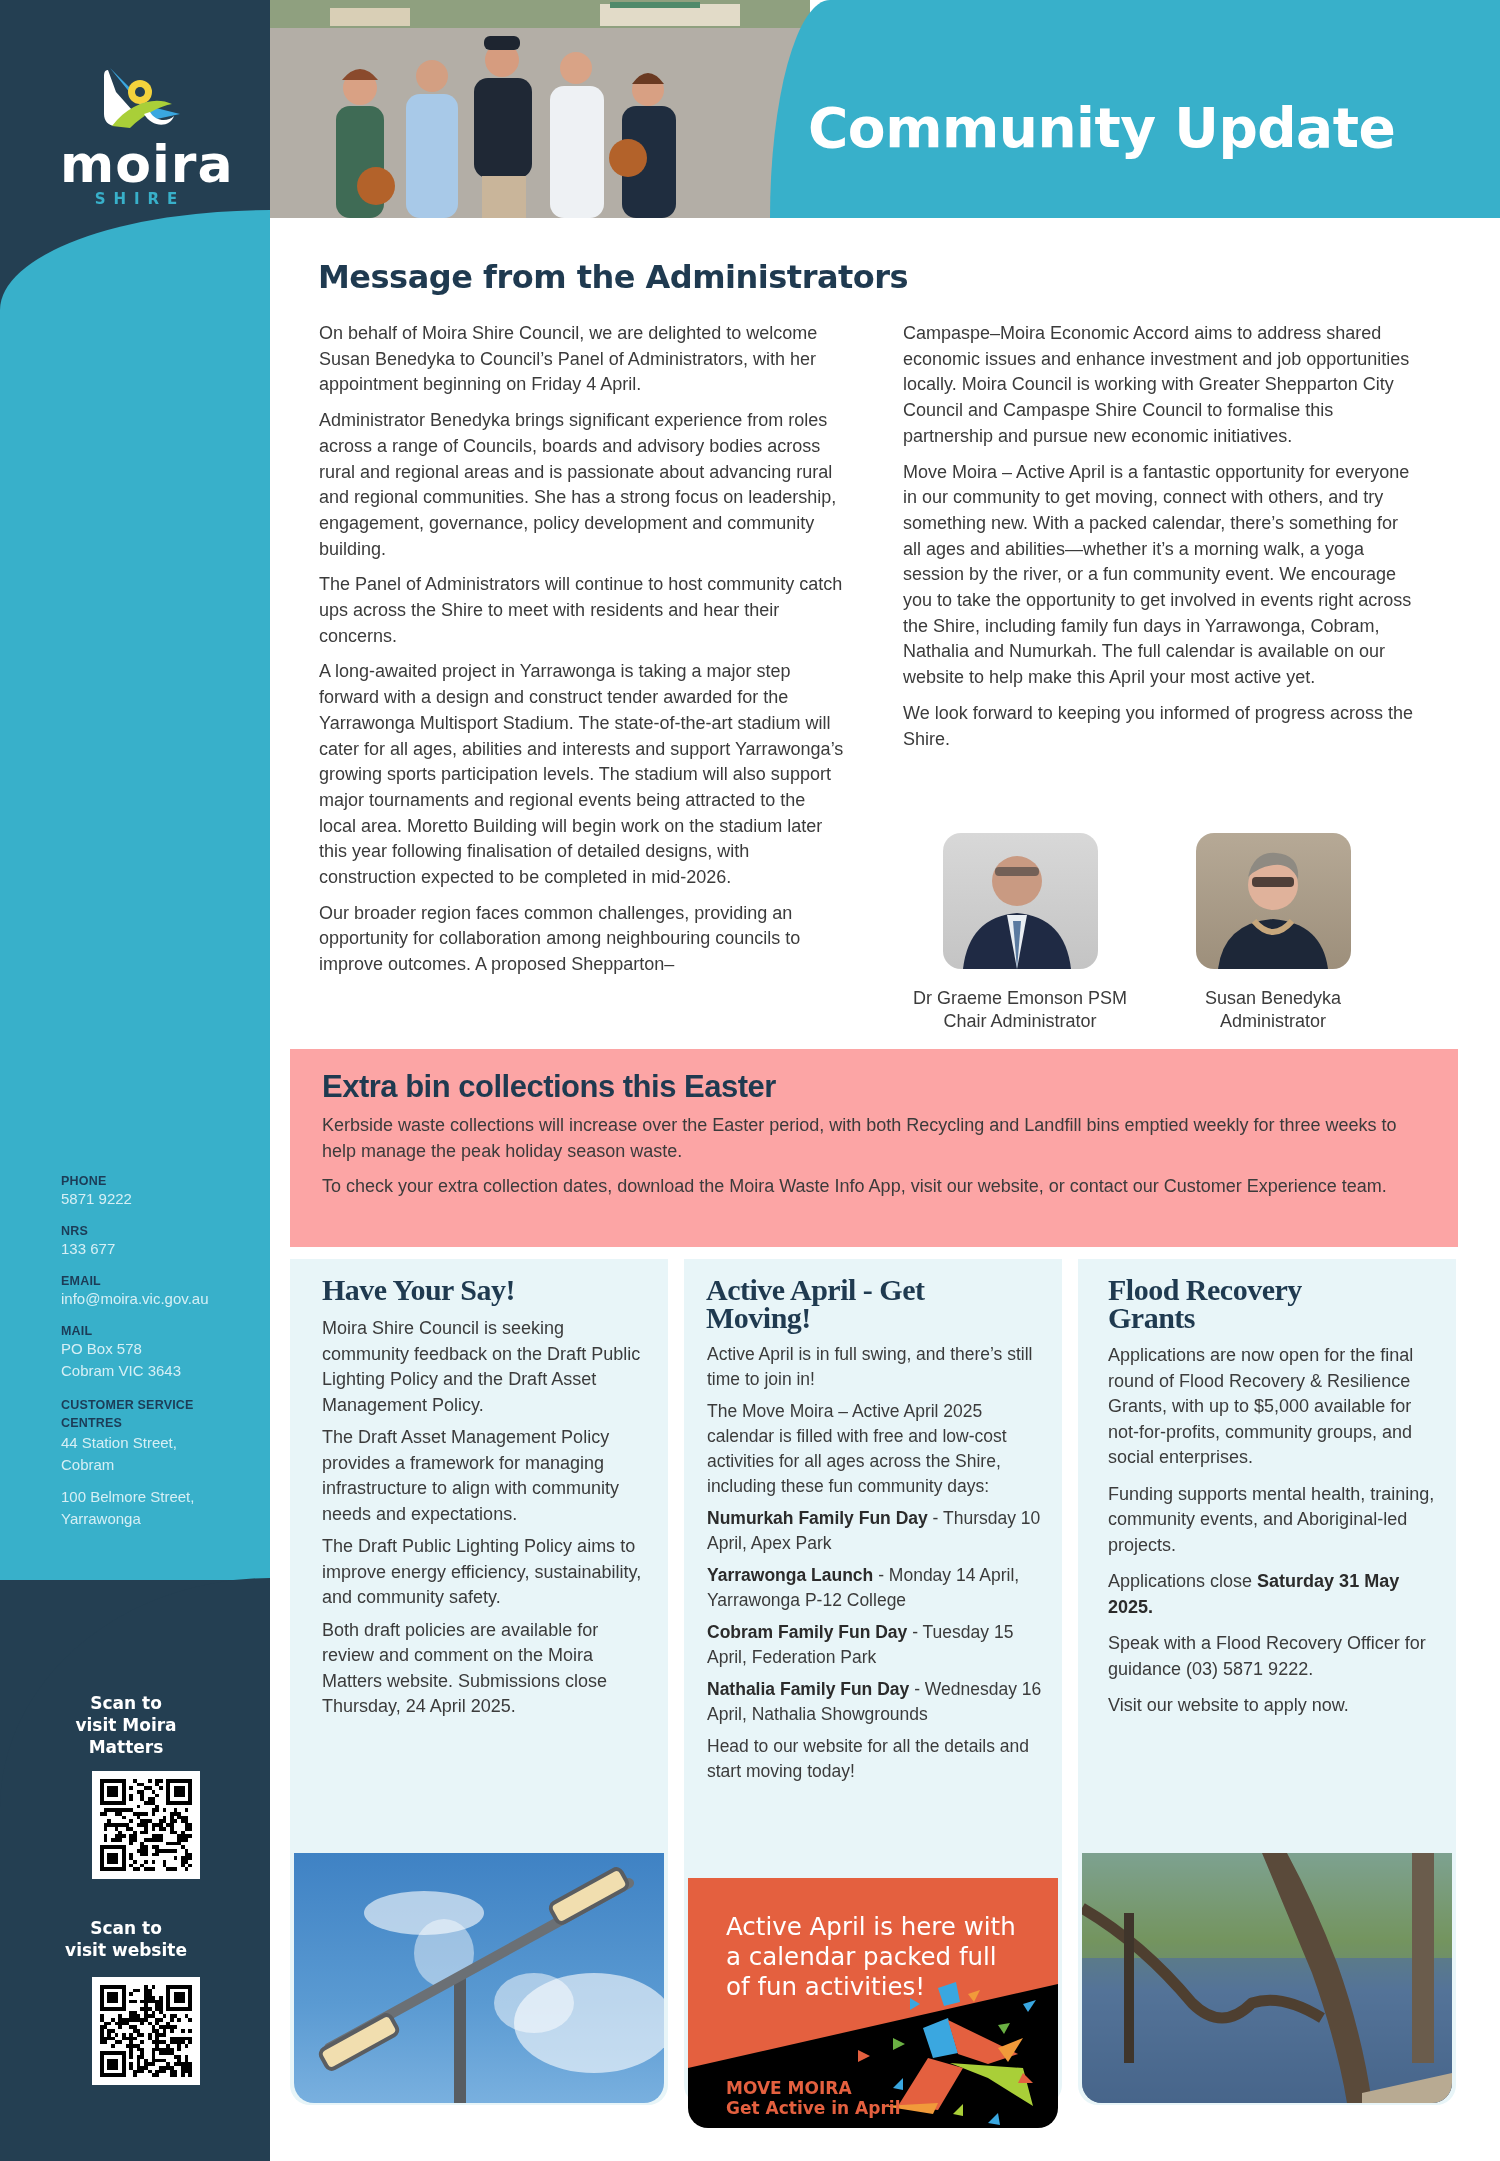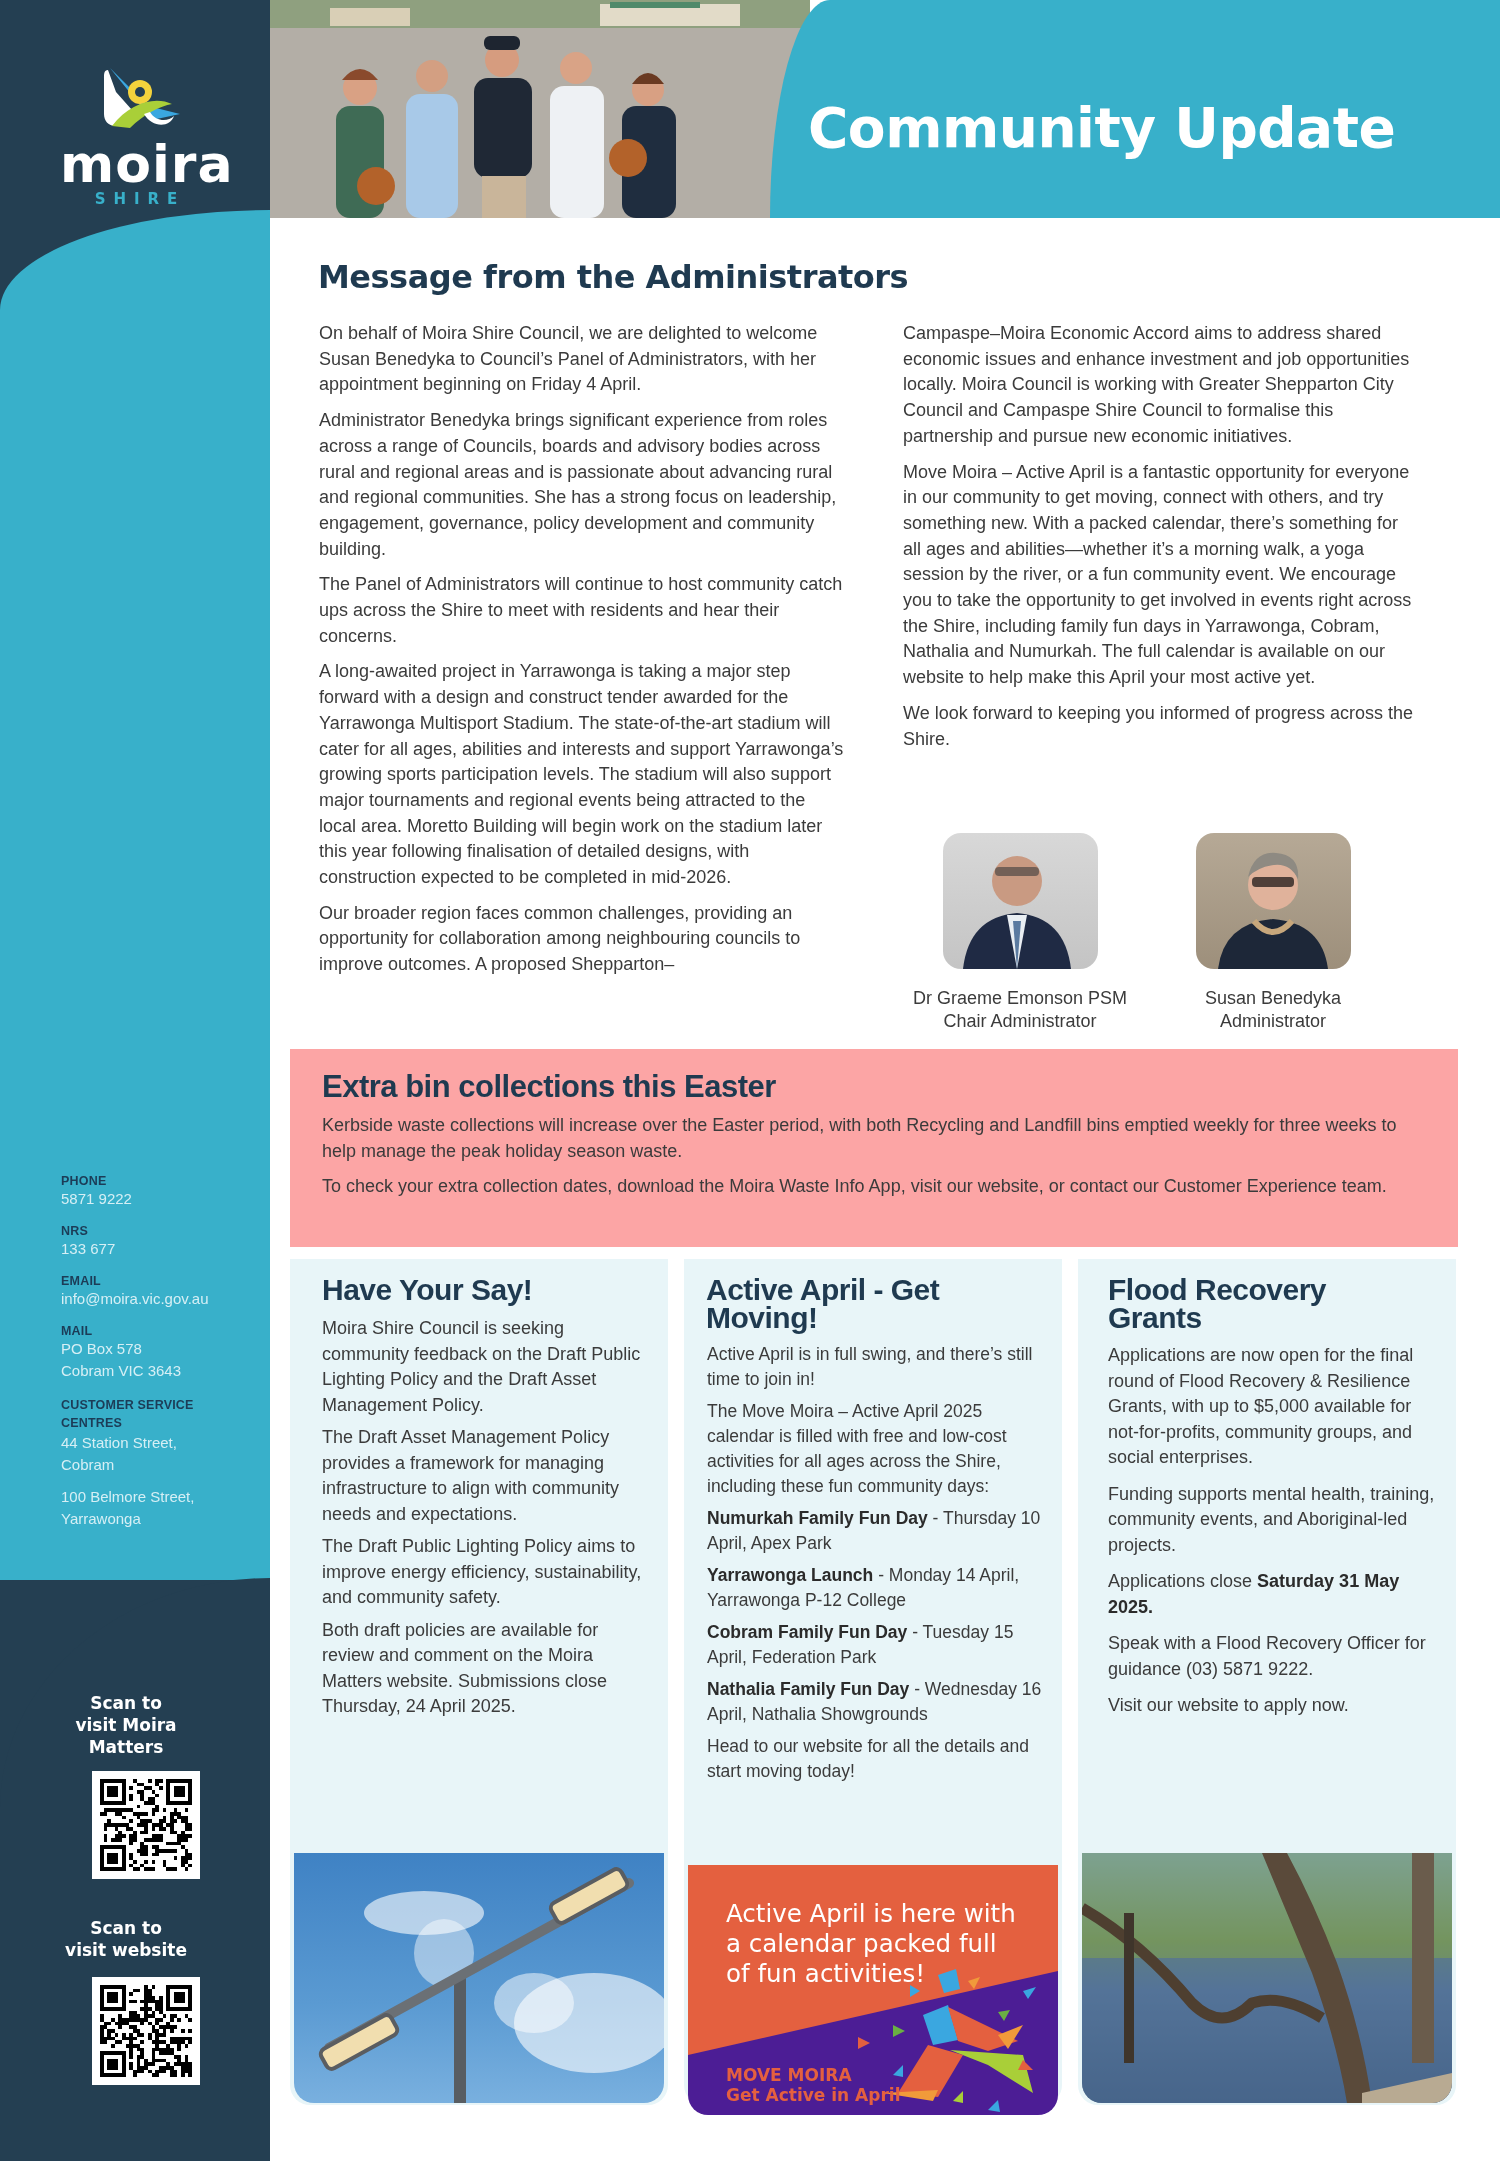--- a/index.html
+++ b/index.html
@@ -33,21 +33,21 @@
   .col p{margin-bottom:10px;}
   .admin{position:absolute;text-align:center;font-size:18px;line-height:23px;color:#3b3b3b;}
   .admin-photo{width:155px;height:136px;border-radius:18px;margin:0 auto 18px;overflow:hidden;position:relative;}
 
   .bins{position:absolute;left:290px;top:1049px;width:1168px;height:198px;background:#fca5a5;}
   .bins h2{position:absolute;left:32px;top:20px;font-size:31px;font-family:"Liberation Sans",sans-serif;font-weight:bold;color:#1f3a50;letter-spacing:-0.5px;}
   .bins .txt{position:absolute;left:32px;top:64px;width:1110px;font-size:18px;line-height:25.7px;color:#3b3b3b;}
   .bins .txt p{margin-bottom:10px;}
 
   .card{position:absolute;top:1259px;width:378px;height:846px;background:#e8f5f8;border-radius:0 0 20px 20px;}
-  .card h3{position:absolute;font-family:Liberation Sans, sans-serif;font-weight:bold;color:#1f3a50;font-size:30px;line-height:28px;letter-spacing:-0.5px;}
+  .card h3{position:absolute;font-family:Liberation Serif, serif;font-weight:bold;color:#1f3a50;font-size:30px;line-height:28px;letter-spacing:-0.5px;}
   .card .body{position:absolute;font-size:18px;line-height:25.5px;color:#3b3b3b;}
   .card .body p{margin-bottom:7px;}
   .card .body b{color:#2b2b2b;}
   .card-img{position:absolute;left:4px;width:370px;border-radius:0 0 20px 20px;overflow:hidden;}
   .promo-text{position:absolute;left:38px;top:34px;font-size:24.5px;line-height:30px;color:#fff;font-family:"DejaVu Sans",sans-serif;}
   .promo-brand{position:absolute;left:38px;top:200px;color:#e4603f;font-weight:bold;font-family:"DejaVu Sans",sans-serif;}
 </style>
 </head>
 <body>
 
@@ -637,21 +637,21 @@
   </h3>
   <div class="body" style="left:23px;top:83px;width:345px;font-size:17.5px;line-height:25px;">
     <p>Active April is in full swing, and there’s still time to join in!</p>
     <p>The Move Moira – Active April 2025 calendar is filled with free and low-cost activities for all ages across the Shire, including these fun community days:</p>
     <p><b>Numurkah Family Fun Day</b><span> - Thursday 10 April, Apex Park</span></p>
     <p><b>Yarrawonga Launch</b><span> - Monday 14 April, Yarrawonga P-12 College</span></p>
     <p><b>Cobram Family Fun Day</b><span> - Tuesday 15 April, Federation Park</span></p>
     <p><b>Nathalia Family Fun Day</b><span> - Wednesday 16 April, Nathalia Showgrounds</span></p>
     <p>Head to our website for all the details and start moving today!</p>
   </div>
-  <div class="card-img" style="top:606px;height:250px;background:#4c1d95;">
+  <div class="card-img" style="top:619px;height:250px;background:#000000;">
     <svg width="370" height="250" viewBox="0 0 370 250" style="position:absolute;left:0;top:0">
       <polygon points="0,0 370,0 370,106 0,190" fill="#e4603f"></polygon>
 
       <polygon points="235,150 260,140 270,175 245,180" fill="#3aa7e0"></polygon>
       <polygon points="250,110 268,104 272,124 256,128" fill="#3aa7e0"></polygon>
       <polygon points="260,142 330,176 300,186 270,176" fill="#e4603f"></polygon>
       <polygon points="310,170 335,160 320,184" fill="#f19a3a"></polygon>
       <polygon points="262,185 335,190 345,228 300,200" fill="#a9cf38"></polygon>
       <polygon points="240,180 275,190 250,232 210,228" fill="#e4603f"></polygon>
       <polygon points="195,228 250,225 245,236" fill="#f19a3a"></polygon>

